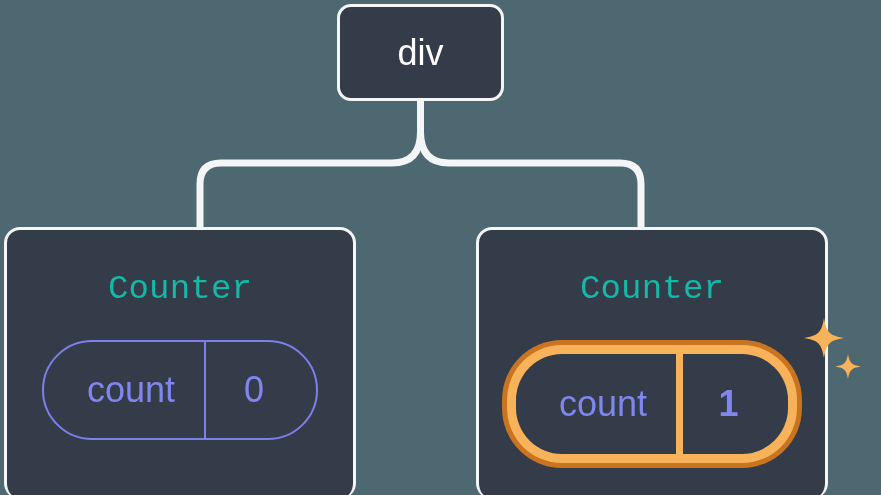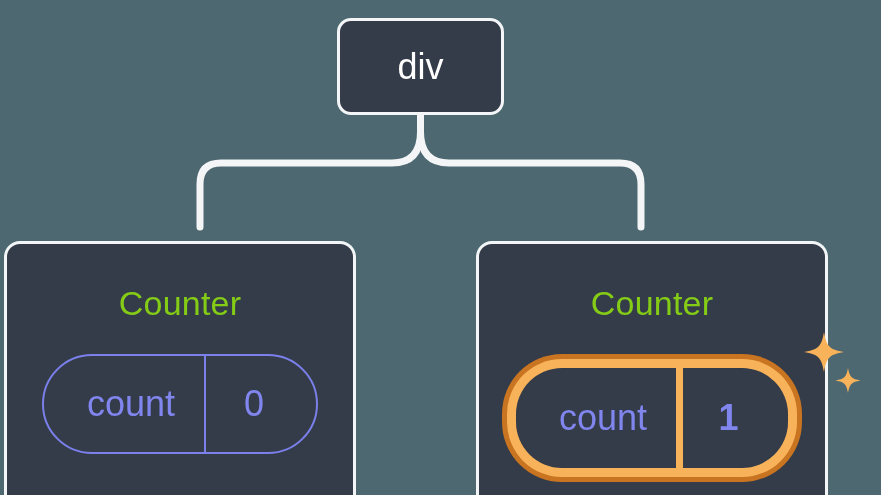--- a/index.html
+++ b/index.html
@@ -29,21 +29,20 @@
 
   
   .node {
     position: absolute;
     background: #343b49;
     border: 3px solid #f3f5f7;
     box-sizing: border-box;
     display: flex;
     flex-direction: column;
     align-items: center;
-    margin-top: 14px;
   }
   .node-root {
     left: 337px;
     top: 4px;
     width: 167px;
     height: 97px;
     border-radius: 14px;
     justify-content: center;
   }
   .node-child {
@@ -51,25 +50,26 @@
     width: 352px;
     height: 272px;
     border-radius: 16px;
     border-bottom: none;
     padding-top: 42px;
   }
   .node-left  { left: 4px; }
   .node-right { left: 476px; }
 
   .node-title {
-    color: #84cc16;
+    color: #14b8a6;
     font-size: 34px;
     font-weight: 400;
     letter-spacing: 0.2px;
     line-height: 1;
+    font-family: Liberation Mono, monospace;
   }
   .root-title {
     color: #ffffff;
     font-size: 36px;
     font-weight: 400;
     line-height: 1;
   }
 
   
   .pill-wrap {

